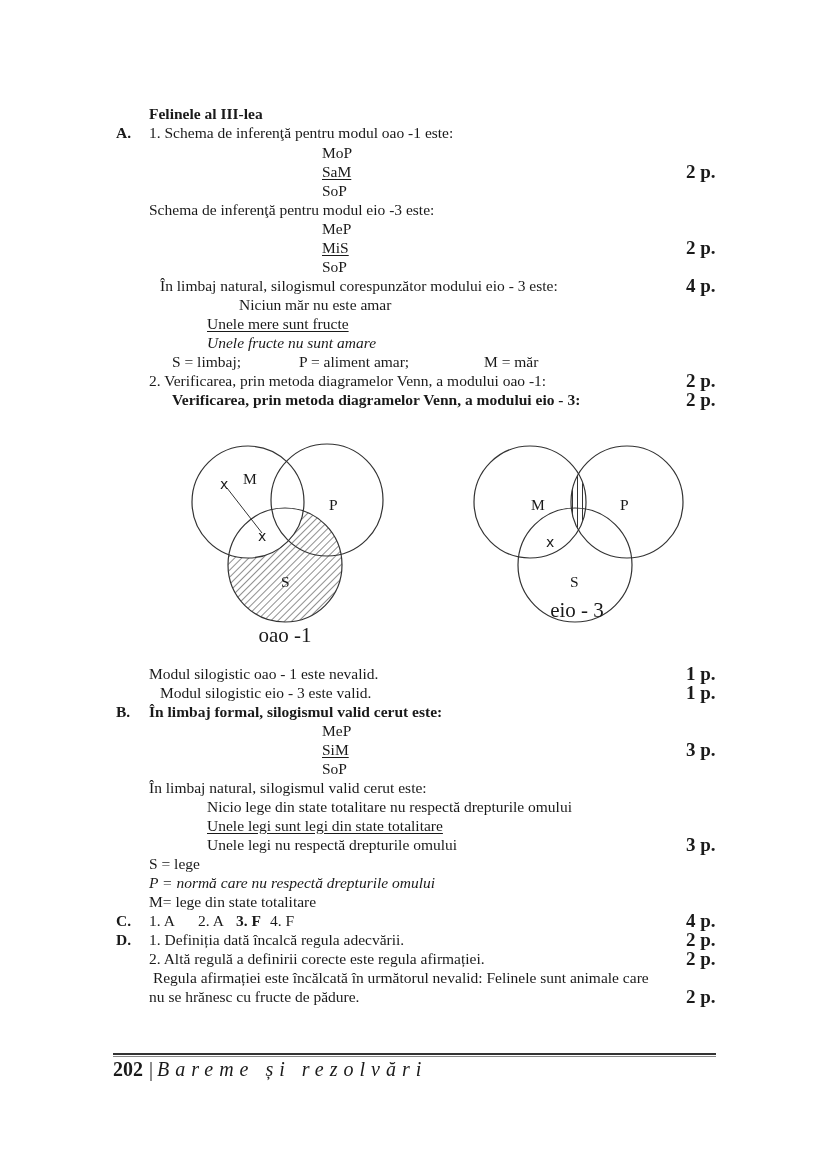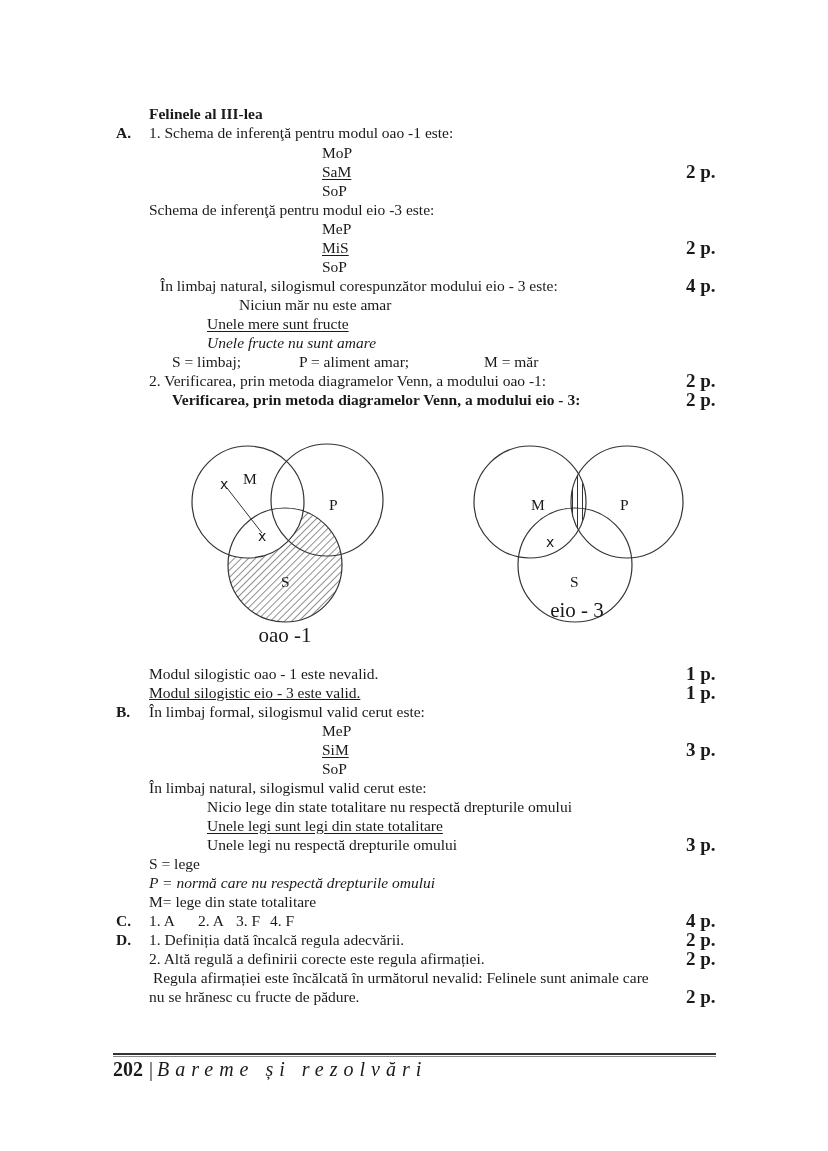--- a/index.html
+++ b/index.html
@@ -102,42 +102,42 @@
   <circle cx="575" cy="565" r="57" fill="none" stroke="#333" stroke-width="1.2"></circle>
 </svg>
 <div class="ln" style="left:531px; top:495px;">M</div>
 <div class="ln" style="left:620px; top:495px;">P</div>
 <div class="ln" style="left:570px; top:572px;">S</div>
 <div class="ln" style="left:546px; top:533px; font-family:'DejaVu Sans',sans-serif; font-size:14px;">x</div>
 <div class="caption" style="left:522px; top:601px; width:110px;">eio - 3</div>
 
 <div class="ln" style="left:149px; top:664px;">Modul silogistic oao - 1 este nevalid.</div>
 <div class="pts" style="top:664px;">1 p.</div>
-<div class="ln" style="left:149px; top:683px;text-decoration:underline;">Modul silogistic eio - 3 este valid.</div>
+<div class="ln" style="left:160px; top:683px;">Modul silogistic eio - 3 este valid.</div>
 <div class="pts" style="top:683px;">1 p.</div>
 
 <div class="ln b" style="left:116px; top:702px;">B.</div>
-<div class="ln" style="left:149px; top:702px;">În limbaj formal, silogismul valid cerut este:</div>
+<div class="ln" style="left:149px; top:702px;font-weight:bold;">În limbaj formal, silogismul valid cerut este:</div>
 <div class="ln" style="left:322px; top:721px;">MeP</div>
 <div class="ln u" style="left:322px; top:740px;">SiM</div>
 <div class="pts" style="top:740px;">3 p.</div>
 <div class="ln" style="left:322px; top:759px;">SoP</div>
 <div class="ln" style="left:149px; top:778px;">În limbaj natural, silogismul valid cerut este:</div>
 <div class="ln" style="left:207px; top:797px;">Nicio lege din state totalitare nu respectă drepturile omului</div>
 <div class="ln u" style="left:207px; top:816px;">Unele legi sunt legi din state totalitare</div>
 <div class="ln" style="left:207px; top:835px;">Unele legi nu respectă drepturile omului</div>
 <div class="pts" style="top:835px;">3 p.</div>
 <div class="ln" style="left:149px; top:854px;">S = lege</div>
 <div class="ln" style="left:149px; top:873px;font-style:italic;">P = normă care nu respectă drepturile omului</div>
 <div class="ln" style="left:149px; top:892px;">M= lege din state totalitare</div>
 
 <div class="ln b" style="left:116px; top:911px;">C.</div>
 <div class="ln" style="left:149px; top:911px;">1. A</div>
 <div class="ln" style="left:198px; top:911px;">2. A</div>
-<div class="ln" style="left:236px; top:911px;">3. F</div>
+<div class="ln" style="left:236px; top:911px;font-weight:bold;">3. F</div>
 <div class="ln" style="left:270px; top:911px;">4. F</div>
 <div class="pts" style="top:911px;">4 p.</div>
 
 <div class="ln b" style="left:116px; top:930px;">D.</div>
 <div class="ln" style="left:149px; top:930px;">1. Definiția dată încalcă regula adecvării.</div>
 <div class="pts" style="top:930px;">2 p.</div>
 <div class="ln" style="left:149px; top:949px;">2. Altă regulă a definirii corecte este regula afirmației.</div>
 <div class="pts" style="top:949px;">2 p.</div>
 <div class="ln" style="left:149px; top:968px; white-space:pre;"> Regula afirmației este încălcată în următorul nevalid: Felinele sunt animale care</div>
 <div class="ln" style="left:149px; top:987px;">nu se hrănesc cu fructe de pădure.</div>

